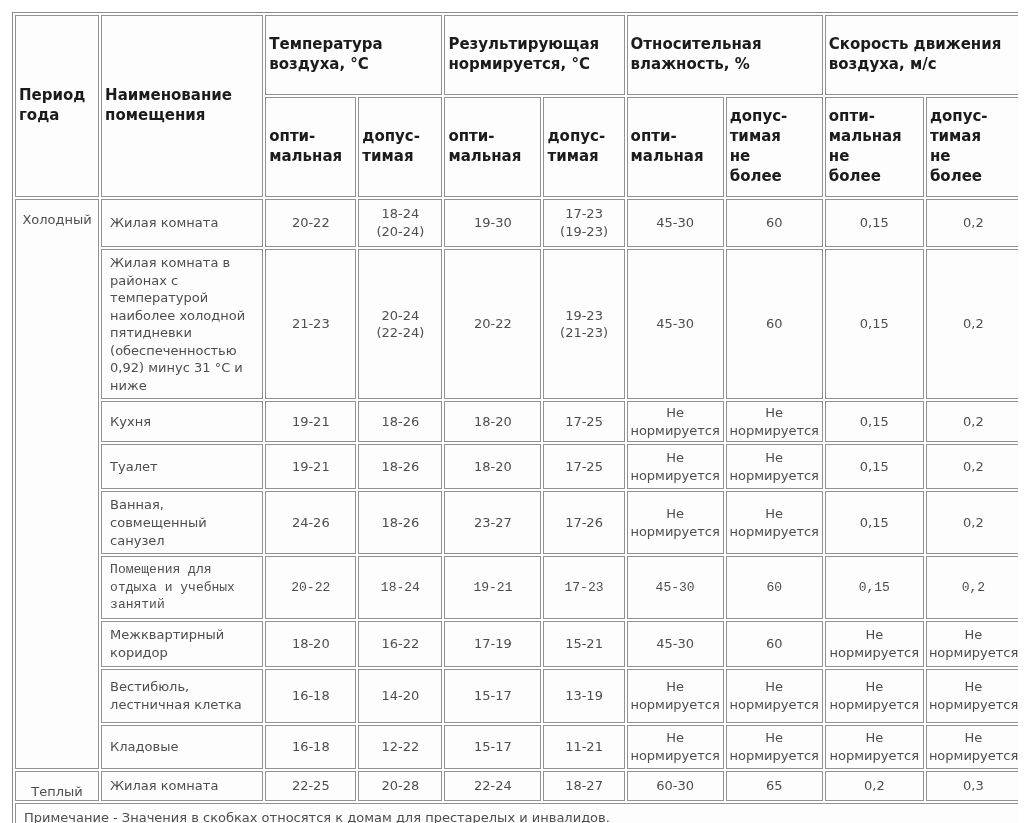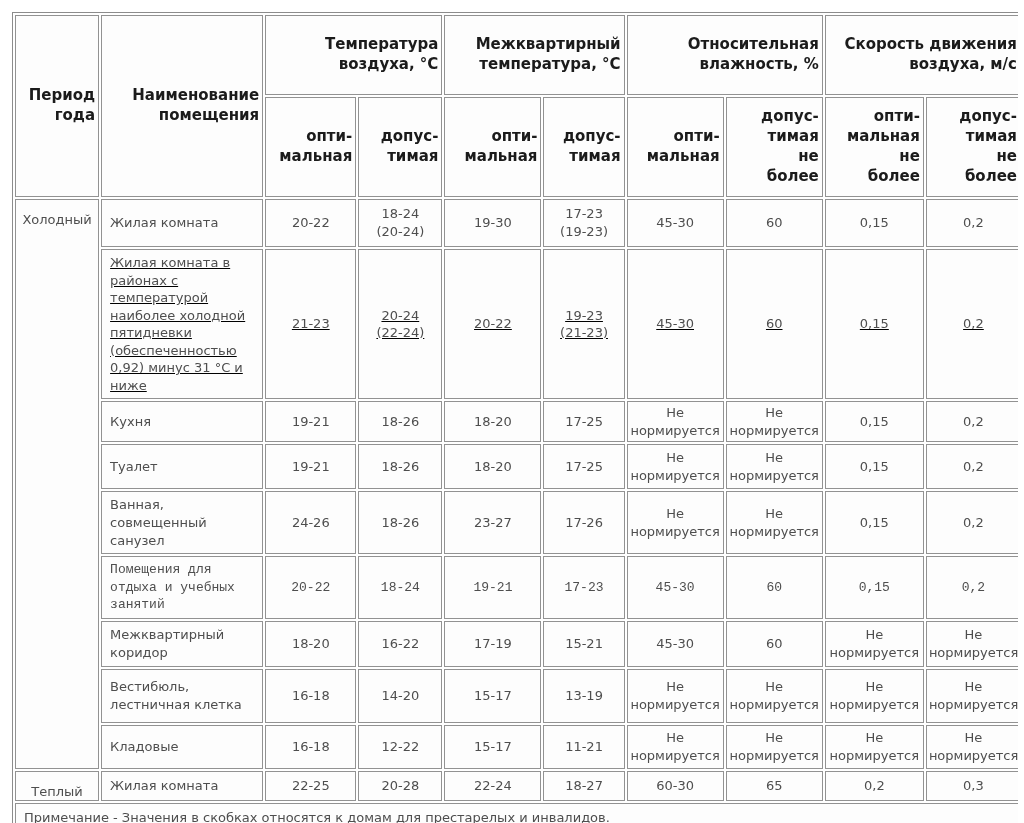--- a/index.html
+++ b/index.html
@@ -18,21 +18,21 @@
   }
   .norm-table th, .norm-table td {
     border: 1px solid #929292;
     background: #fdfdfd;
     overflow: hidden;
   }
   .norm-table th {
     font-weight: bold;
     color: #1b1b1b;
     font-size: 15px;
-    text-align: right;
+    text-align: left;
     vertical-align: middle;
     padding: 3px;
     line-height: 1.32;
     margin-top: 39px;
   }
   .subhead { white-space: pre-line; }
   .norm-table td {
     color: #4e4e4e;
     font-size: 13px;
   }
@@ -59,21 +59,21 @@
     text-align: left;
     vertical-align: middle;
     padding: 5px 8px;
     font-size: 13.5px;
     color: #3a3a3a;
   }
   
   thead tr:nth-child(1) { height: 80px; }
   thead tr:nth-child(2) { height: 100px; }
   tbody tr:nth-child(1)  { height: 48px; }
-  tbody tr:nth-child(2)  { height: 142px; text-decoration: underline; }
+  tbody tr:nth-child(2)  { height: 142px; }
   tbody tr:nth-child(3)  { height: 34px; }
   tbody tr:nth-child(4)  { height: 45px; }
   tbody tr:nth-child(5)  { height: 56px; }
   tbody tr:nth-child(6)  { height: 56px; font-family: Liberation Mono, monospace; }
   tbody tr:nth-child(7)  { height: 46px; }
   tbody tr:nth-child(8)  { height: 54px; }
   tbody tr:nth-child(9)  { height: 44px; }
   tbody tr:nth-child(10) { height: 18px; }
   tfoot tr { height: 30px; }
 </style>
@@ -91,21 +91,21 @@
     <col style="width:97px">
     <col style="width:97px">
     <col style="width:99px">
     <col style="width:95px">
   </colgroup>
   <thead>
     <tr>
       <th rowspan="2">Период года</th>
       <th rowspan="2">Наименование помещения</th>
       <th colspan="2">Температура воздуха, °С</th>
-      <th colspan="2">Межквартирный температура, °С</th>
+      <th colspan="2">Результирующая нормируется, °С</th>
       <th colspan="2">Относительная влажность, %</th>
       <th colspan="2">Скорость движения воздуха, м/с</th>
     </tr>
     <tr>
       <th class="subhead">опти-
 мальная</th>
       <th class="subhead">допус-
 тимая</th>
       <th class="subhead">опти-
 мальная</th>

